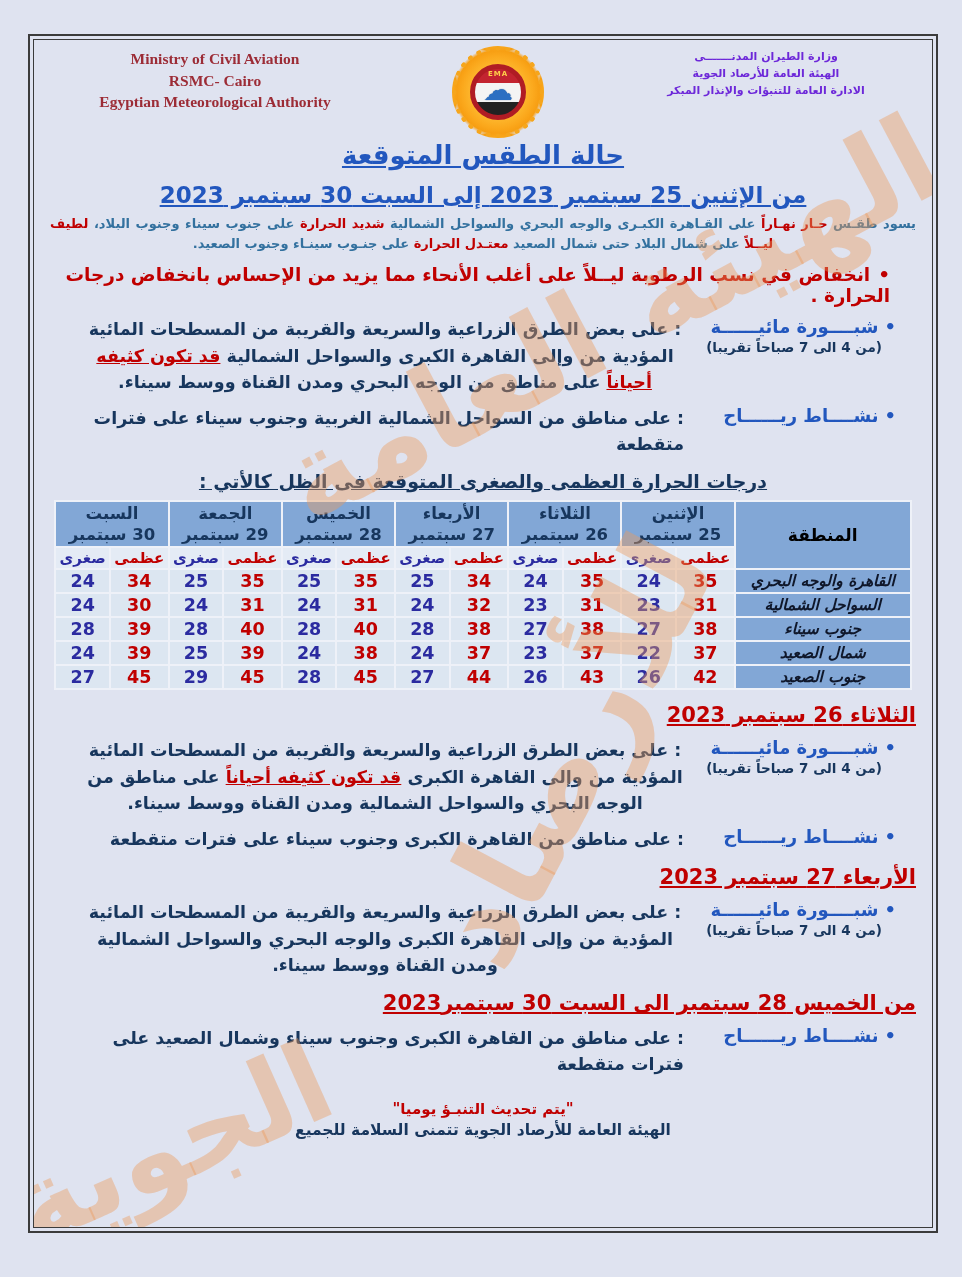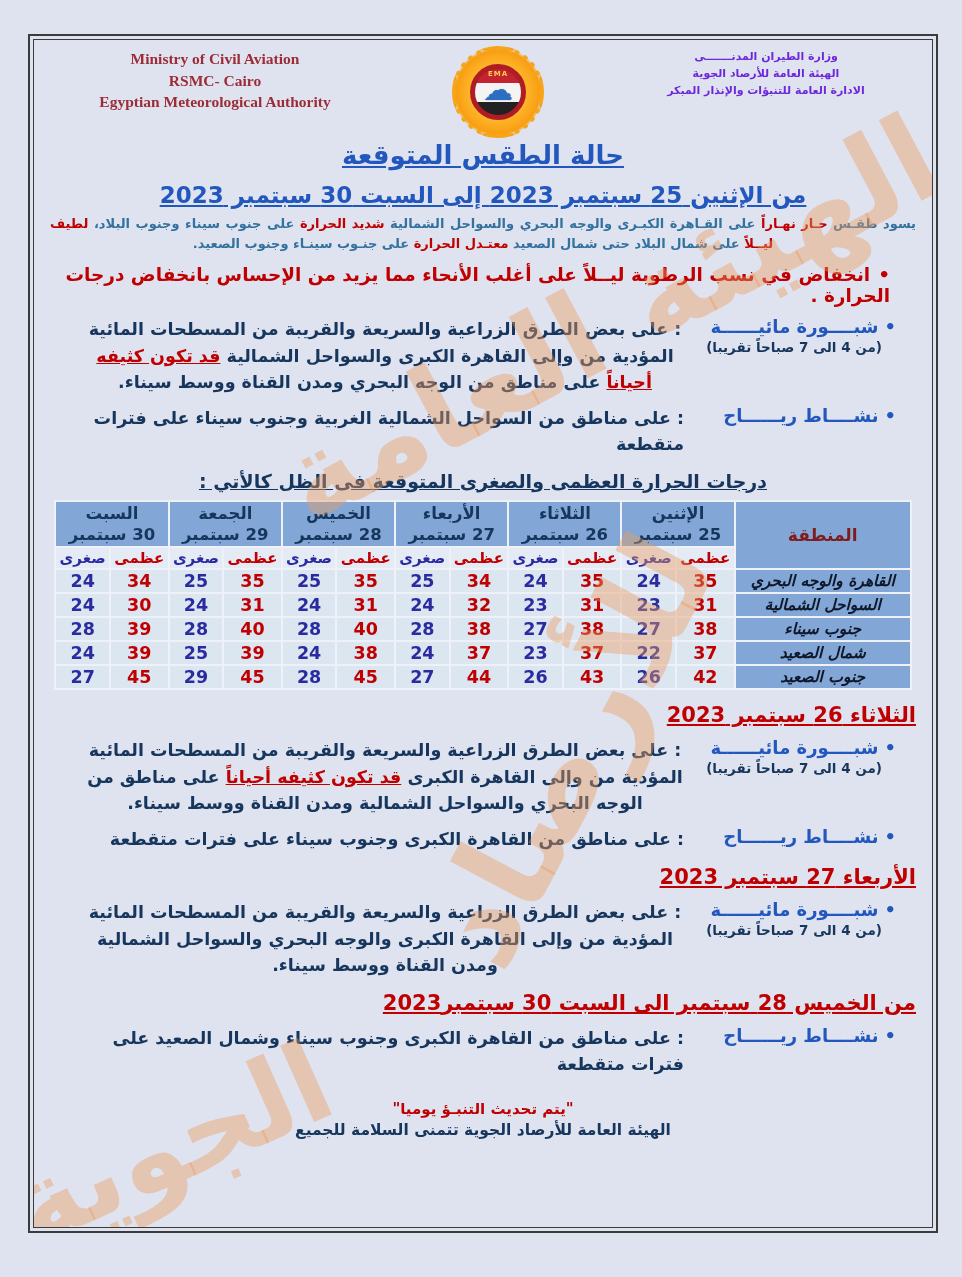--- a/index.html
+++ b/index.html
@@ -57,21 +57,21 @@
   .def-label .lbl .dot{color:#2257be;margin-left:6px;}
   .def-label .time{color:#17365d;font-size:13.5px;font-weight:bold;margin-top:2px;padding-right:14px;white-space:nowrap;}
   .def-text{flex:1;color:#17365d;font-size:17.5px;font-weight:bold;line-height:1.5;text-align:center;padding-left:36px;}
   .def-text.single{text-align:right;}
   
   .tbl-title{color:#17365d;font-size:19px;font-weight:bold;text-align:center;
              text-decoration:underline;margin-top:12px;}
   table.temps{width:99%;margin:8px auto 0 auto;border-collapse:collapse;font-weight:bold;}
   table.temps th,table.temps td{border:2px solid #eef1f8;padding:1px 2px;text-align:center;}
   th.day{background:#82a7d6;color:#17365d;font-size:16.5px;line-height:1.3;}
-  th.region{background:#82a7d6;color:#7f1d1d;font-size:17px;width:170px;}
+  th.region{background:#82a7d6;color:#000000;font-size:17px;width:170px;}
   th.sub-max{background:#e4ebf5;color:#c00000;font-size:15px;}
   th.sub-min{background:#e4ebf5;color:#2b2ba0;font-size:15px;}
   td.region-cell{background:#82a7d6;color:#0f172a;font-size:15.5px;text-align:right;padding-right:8px;font-style:italic;}
   td.val-max{background:#dce6f1;color:#c00000;font-size:17.5px;}
   td.val-min{background:#dce6f1;color:#2b2ba0;font-size:17.5px;}
   
   .quote{color:#c00000;font-size:15px;font-weight:bold;text-align:center;margin-top:22px;}
   .wish{color:#17365d;font-size:15.5px;font-weight:bold;text-align:center;margin-top:3px;}
   
   .watermark{position:absolute;inset:0;pointer-events:none;z-index:5;}

